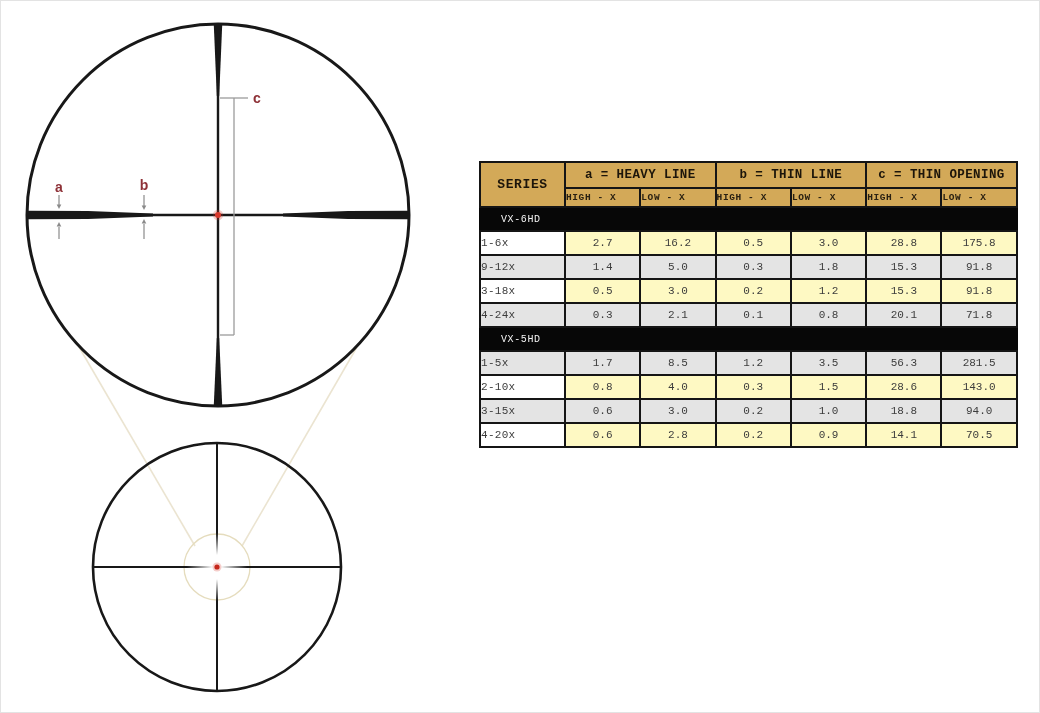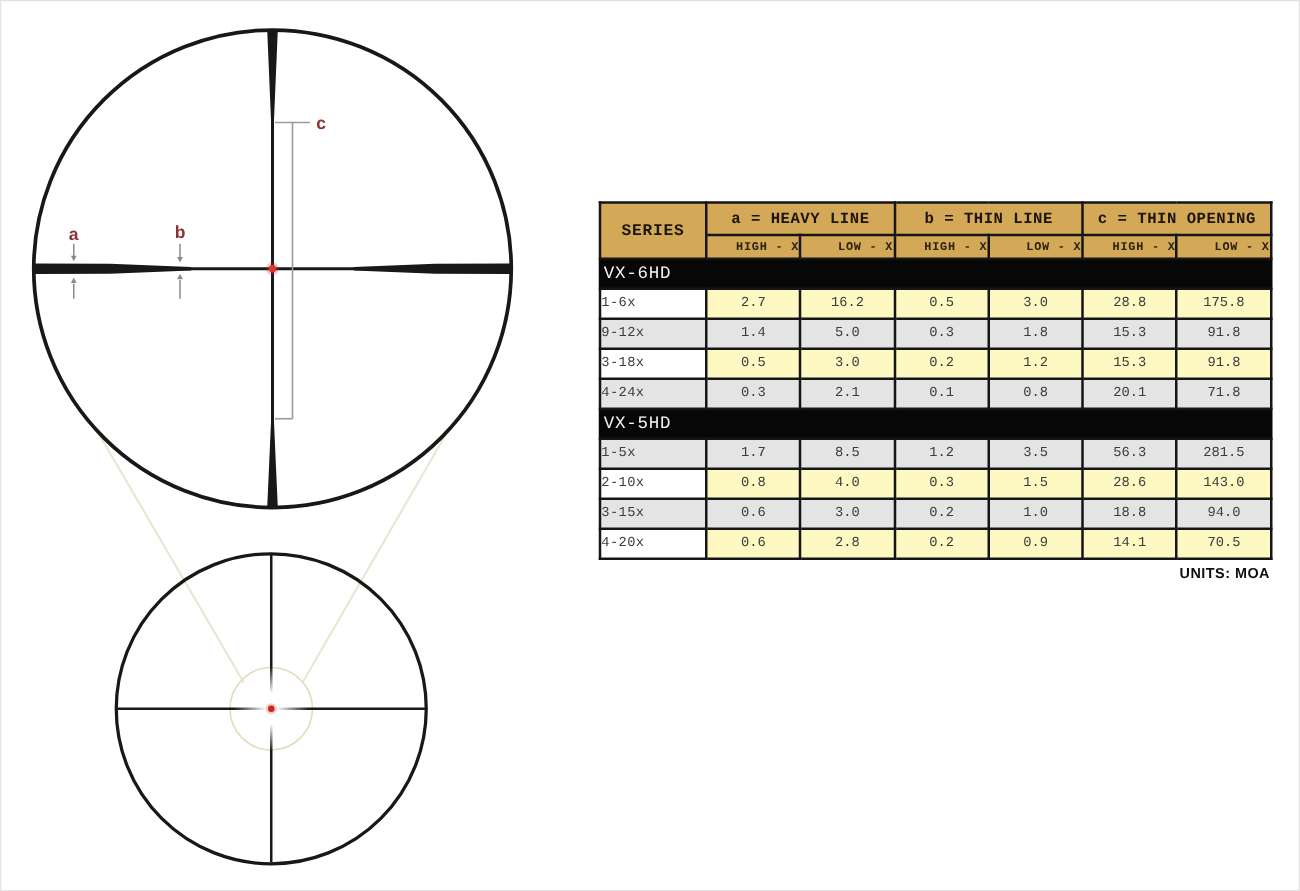--- a/index.html
+++ b/index.html
@@ -19,25 +19,25 @@
   th.series-h{
     background:#d3a958;color:#1c150a;font-size:13px;font-weight:bold;
     letter-spacing:0.6px;text-align:center;
   }
   th.group-h{
     background:#d3a958;color:#1c150a;font-size:12.5px;font-weight:bold;
     letter-spacing:0.4px;height:24px;text-align:center;margin-left:28px;
   }
   th.sub-h{
     background:#d3a958;color:#2a2112;font-size:9.5px;font-weight:600;
-    letter-spacing:0.6px;height:17px;text-align:right;
+    letter-spacing:0.6px;height:17px;text-align:left;
   }
   tr.band td{
-    background:#070707;color:#f4f4f4;font-size:14px;letter-spacing:0.6px;
-    text-align:left;padding:0 0 0 2px;height:22px;
+    background:#070707;color:#f4f4f4;font-size:10px;letter-spacing:0.6px;
+    text-align:left;padding:0 0 0 20px;height:22px;
     border-left-color:#070707;border-right-color:#070707;
   }
   td.series-cell{
     background:#fff;text-align:left;padding-left:9px;font-size:11px;
     color:#3c3c3c;height:22px;letter-spacing:0.3px;margin-left:28px;
   }
   td.val{background:#fef9c3;text-align:center;font-size:11px;color:#3c3c3c;height:22px;}
   tr.alt td{background:#e4e4e4;}
   .footnote{
     margin-top:5px;text-align:right;font-size:11.5px;font-weight:bold;
@@ -217,16 +217,15 @@
           <td class="series-cell">4-20x</td>
           <td class="val">0.6</td>
           <td class="val">2.8</td>
           <td class="val">0.2</td>
           <td class="val">0.9</td>
           <td class="val">14.1</td>
           <td class="val">70.5</td>
         </tr>
       </tbody>
     </table>
-    <div class="footnote">UNITS: MOA</div>
   </div>
 
 </div>
 
 </body></html>

